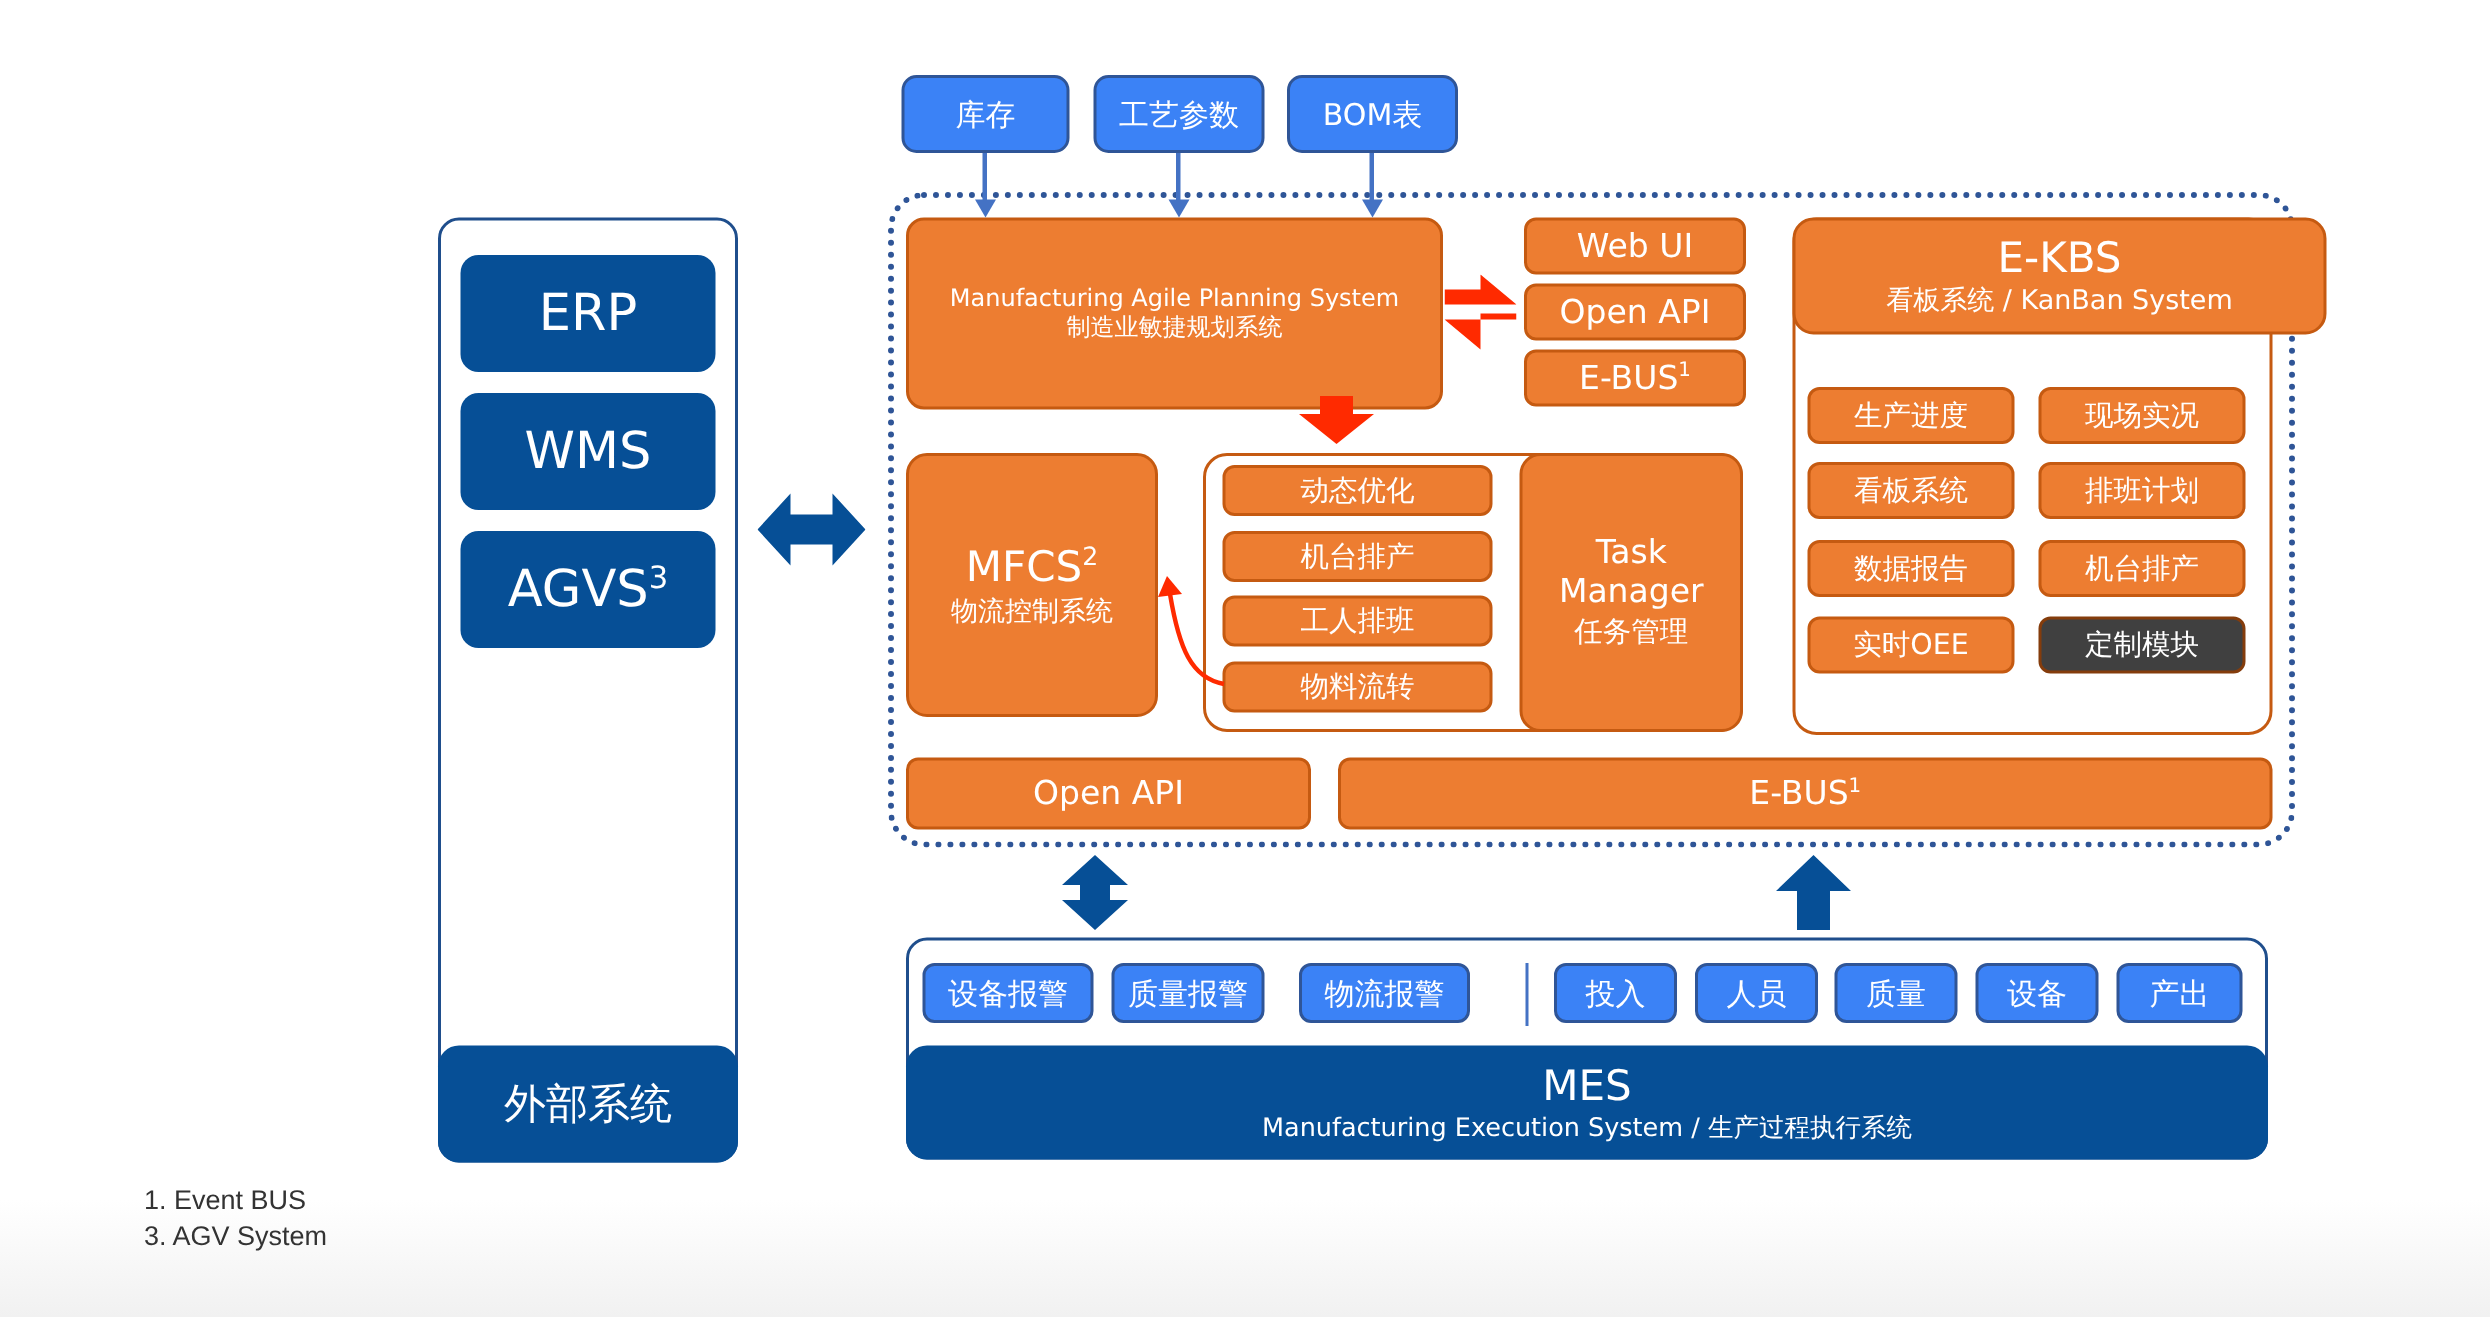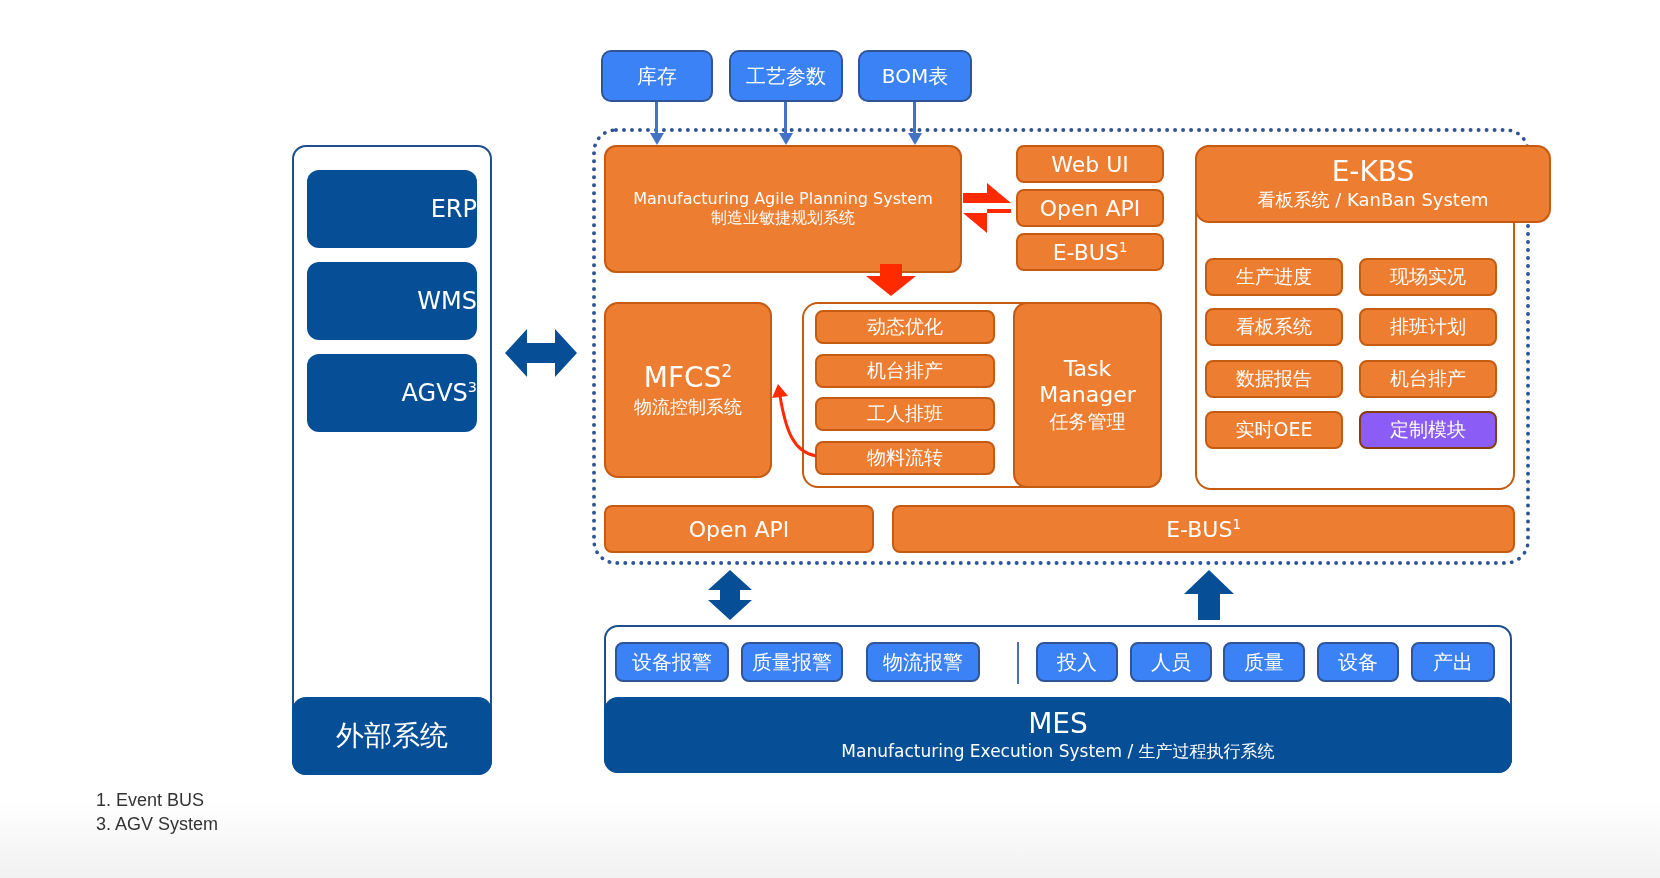--- a/index.html
+++ b/index.html
@@ -5,27 +5,27 @@
   html, body { margin:0; padding:0; }
   body {
     width:1660px; height:878px; position:relative; overflow:hidden;
     background: linear-gradient(to bottom, #ffffff 0px, #ffffff 800px, #f1f1f1 878px);
     font-family: "DejaVu Sans", "Liberation Sans", sans-serif;
   }
   .abs { position:absolute; box-sizing:border-box; }
   .blue-dark { background:#064f96; color:#fff; }
   .blue-mid { background:#3b82f6; color:#fff; border:2px solid #2f5597; }
   .orange { background:#ed7d31; color:#fff; border:2px solid #c55a11; }
-  .orange-dark { background:#8b5cf6; color:#fff; border:2px solid #843c0c; }
+  .orange-dark { background:#404040; color:#fff; border:2px solid #843c0c; }
   .center { display:flex; align-items:center; justify-content:center; text-align:center; flex-direction:column; }
   sup { font-size:60%; vertical-align:super; line-height:0; }
 
   
   #ext-panel { left:292px; top:145px; width:200px; height:630px; border:2px solid #1f4e8c; border-radius:14px; background:#fff; }
-  .ext-item { left:307px; width:170px; height:78px; font-size:24px; border-radius:12px;align-items:flex-end; }
+  .ext-item { left:307px; width:170px; height:78px; font-size:34px; border-radius:12px; }
   #ext-footer { left:292px; top:697px; width:200px; height:78px; border-radius:14px; font-size:28px; }
 
   
   #platform { left:592px; top:128px; width:938px; height:437px; border:4px dotted #2f5597; border-radius:24px; }
 
   .top-src { top:50px; height:52px; border-radius:10px; font-size:20px; }
   .src-line { width:3px; background:#4472c4; }
   .src-head { width:0; height:0; border-left:7px solid transparent; border-right:7px solid transparent; border-top:12px solid #4472c4; }
 
   #maps { left:604px; top:145px; width:358px; height:128px; border-radius:12px; font-size:16px; }

